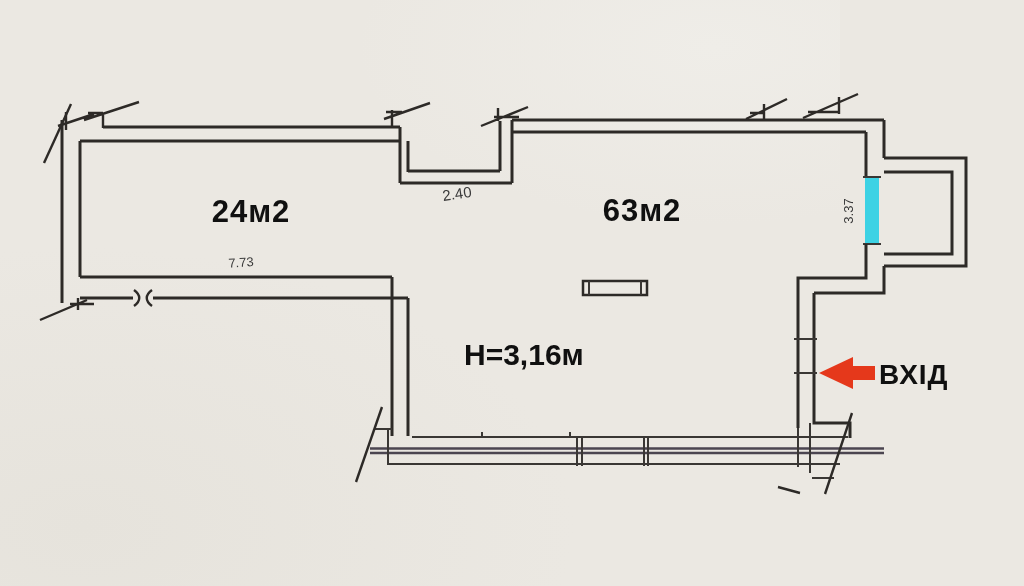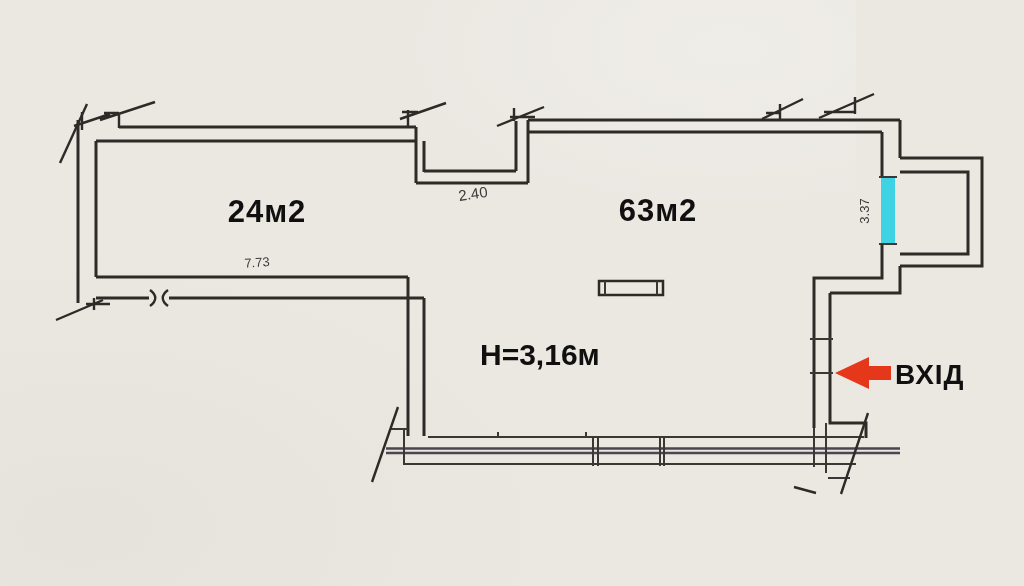--- a/index.html
+++ b/index.html
@@ -7,21 +7,20 @@
     width:1024px;height:586px;overflow:hidden;
     font-family:"Liberation Sans", sans-serif;
     background:#ebe8e2;
   }
   .stage{
     position:relative;width:840px;height:586px;
     background:
       radial-gradient(ellipse 600px 300px at 85% 8%, #efede8 0%, rgba(239,237,232,0) 60%),
       radial-gradient(ellipse 700px 400px at 10% 90%, #e6e3dc 0%, rgba(230,227,220,0) 70%),
       #ebe8e2;
-    padding-left: 16px;
   }
   svg text{user-select:none;}
   .room-label{font-weight:bold;font-size:31px;fill:#101010;letter-spacing:1px;}
   .height-label{font-weight:bold;font-size:30px;fill:#101010;}
   .entrance-label{font-weight:bold;font-size:28px;fill:#101010;letter-spacing:1px;}
   .dim-label{font-size:15px;fill:#3a3a3a;}
   .dim-label-small{font-size:13px;fill:#3a3a3a;}
   .wall{stroke:#2d2a27;stroke-width:3;fill:none;stroke-linecap:butt;}
   .wall-thin{stroke:#3a3734;stroke-width:2;fill:none;}
   .band-dark{stroke:#4b4550;stroke-width:2.4;fill:none;}

